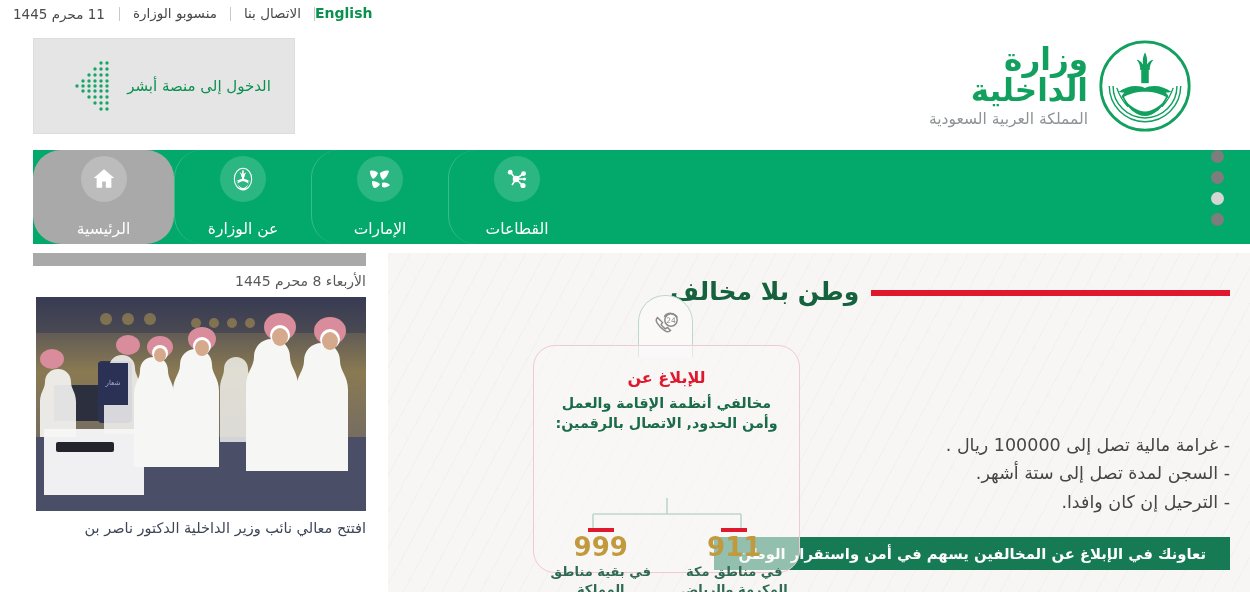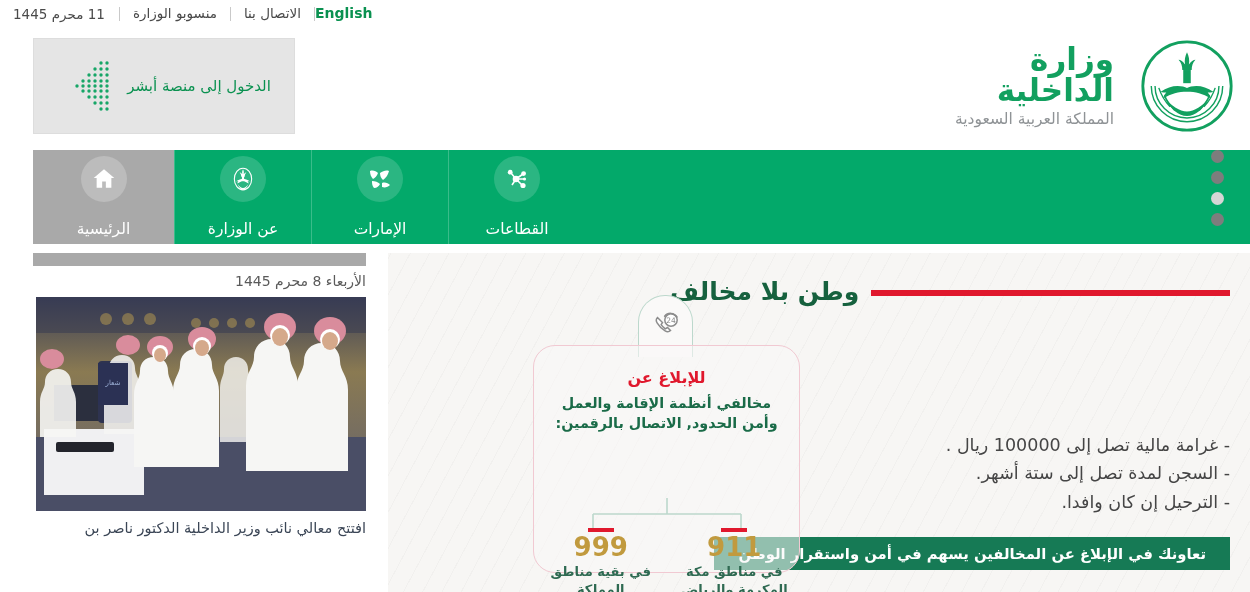--- a/index.html
+++ b/index.html
@@ -38,43 +38,43 @@
     width: 262px; height: 96px;
     border: 1px solid #dddddd; background:#e5e5e5;
     display: flex; align-items: center; justify-content: center;
     direction: rtl;
   }
   .absher-label { font-size: 15px; color:#0a9150; margin-left: 8px; white-space:nowrap;}
   .absher-icon { width: 62px; height: 62px; }
 
   
   .logo {
-    position:absolute; top: 36px; left: 934px;
+    position:absolute; top: 36px; left: 892px;
     width: 300px; height: 100px;
     display:flex; flex-direction: row; align-items:center; justify-content: flex-end;
     direction: rtl;
-    gap: 16px;
   }
   .logo-emblem { width: 94px; height: 94px; flex: none; }
   .logo-txt { text-align: right; margin-right: 10px; line-height: 1; }
   .logo-l1 { font-size: 31px; color:#12A05F; font-weight: bold; letter-spacing: -0.5px; }
   .logo-l2 { font-size: 15.5px; color:#8f9396; margin-top: 6px; letter-spacing: -0.3px;}
 
   
   .navbar {
     position:absolute; top:150px; left:33px; width:1217px; height: 94px;
     background:#03A96A;
     display:flex; flex-direction: row-reverse; align-items: stretch;
     direction: rtl;
   }
   .nav-item {
     width: 137px; display:flex; flex-direction:column;
     align-items:center; justify-content:center; gap:18px;
     cursor:pointer; position:relative;
     border-left: 1px solid rgba(255,255,255,0.22);
+    border-radius: 28px;
   }
   .nav-item:first-child { border-left: none; }
   .nav-item.active { background:#a9a9a9; width: 141px; border-left:none; }
   .nav-item.active + .nav-item { border-left: 1px solid rgba(255,255,255,0.22); }
   .nav-circle {
     width: 46px; height: 46px; border-radius: 50%;
     background: rgba(255,255,255,0.16);
     display:flex; align-items:center; justify-content:center;
   }
   .nav-item.active .nav-circle { background: rgba(255,255,255,0.22); }

